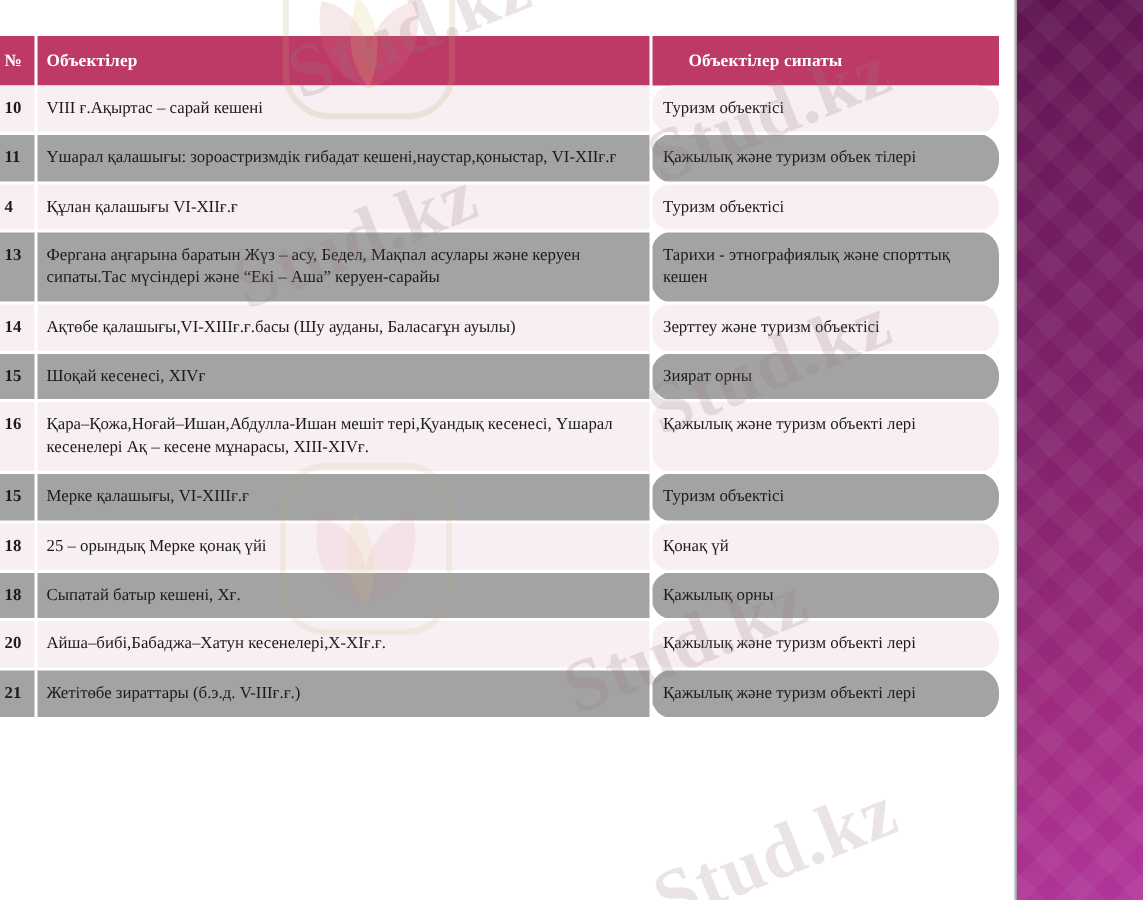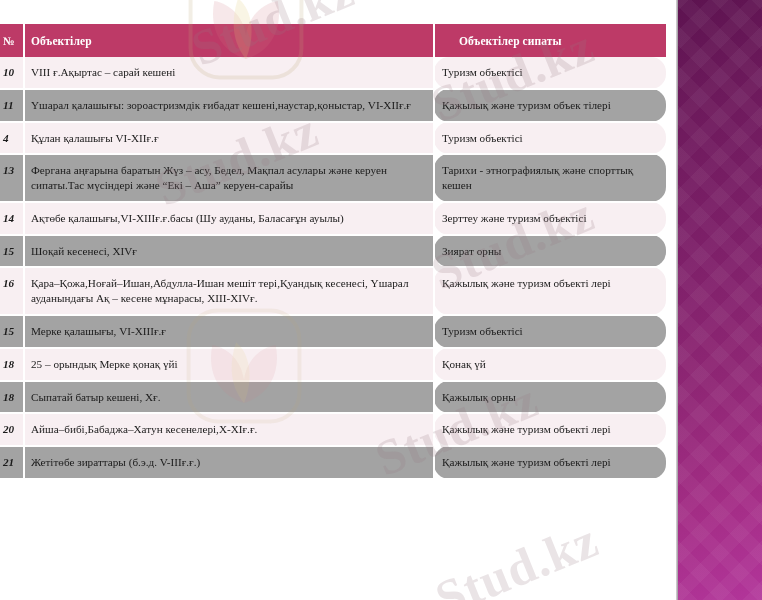--- a/index.html
+++ b/index.html
@@ -116,21 +116,20 @@
     padding: 8px 8px 8px 6px;
     border-right: 2px solid #ffffff;
     border-bottom: 2px solid #ffffff;
     line-height: 1.32;
   }
   tbody td.num {
     font-weight: 700;
     padding-left: 3px;
     padding-right: 16px;
     text-align: left;
-    font-style: italic;
   }
   tbody td.desc { border-right: none; padding-left: 7px; border-radius: 15px; }
 
   tbody tr.light td { background: #f8eff2; }
   tbody tr.dark  td { background: #a3a3a3; margin-top: 24px; }
 </style>
 </head>
 <body>
 
 <div id="panel-edge"></div>
@@ -178,21 +177,21 @@
           <td class="obj">Ақтөбе қалашығы,VI-XIIIғ.ғ.басы (Шу ауданы, Баласағұн ауылы)</td>
           <td class="desc">Зерттеу және туризм объектісі</td>
         </tr>
         <tr class="dark">
           <td class="num">15</td>
           <td class="obj">Шоқай кесенесі, XIVғ</td>
           <td class="desc">Зиярат орны</td>
         </tr>
         <tr class="light">
           <td class="num">16</td>
-          <td class="obj">Қара–Қожа,Ноғай–Ишан,Абдулла-Ишан мешіт тері,Қуандық кесенесі, Үшарал ауданындағы Ақ – кесене мұнарасы, XIII-XIVғ.</td>
+          <td class="obj">Қара–Қожа,Ноғай–Ишан,Абдулла-Ишан мешіт тері,Қуандық кесенесі, Үшарал кесенелері Ақ – кесене мұнарасы, XIII-XIVғ.</td>
           <td class="desc">Қажылық және туризм объекті лері</td>
         </tr>
         <tr class="dark">
           <td class="num">15</td>
           <td class="obj">Мерке қалашығы, VI-XIIIғ.ғ</td>
           <td class="desc">Туризм  объектісі</td>
         </tr>
         <tr class="light">
           <td class="num">18</td>
           <td class="obj">25 – орындық Мерке қонақ үйі</td>

